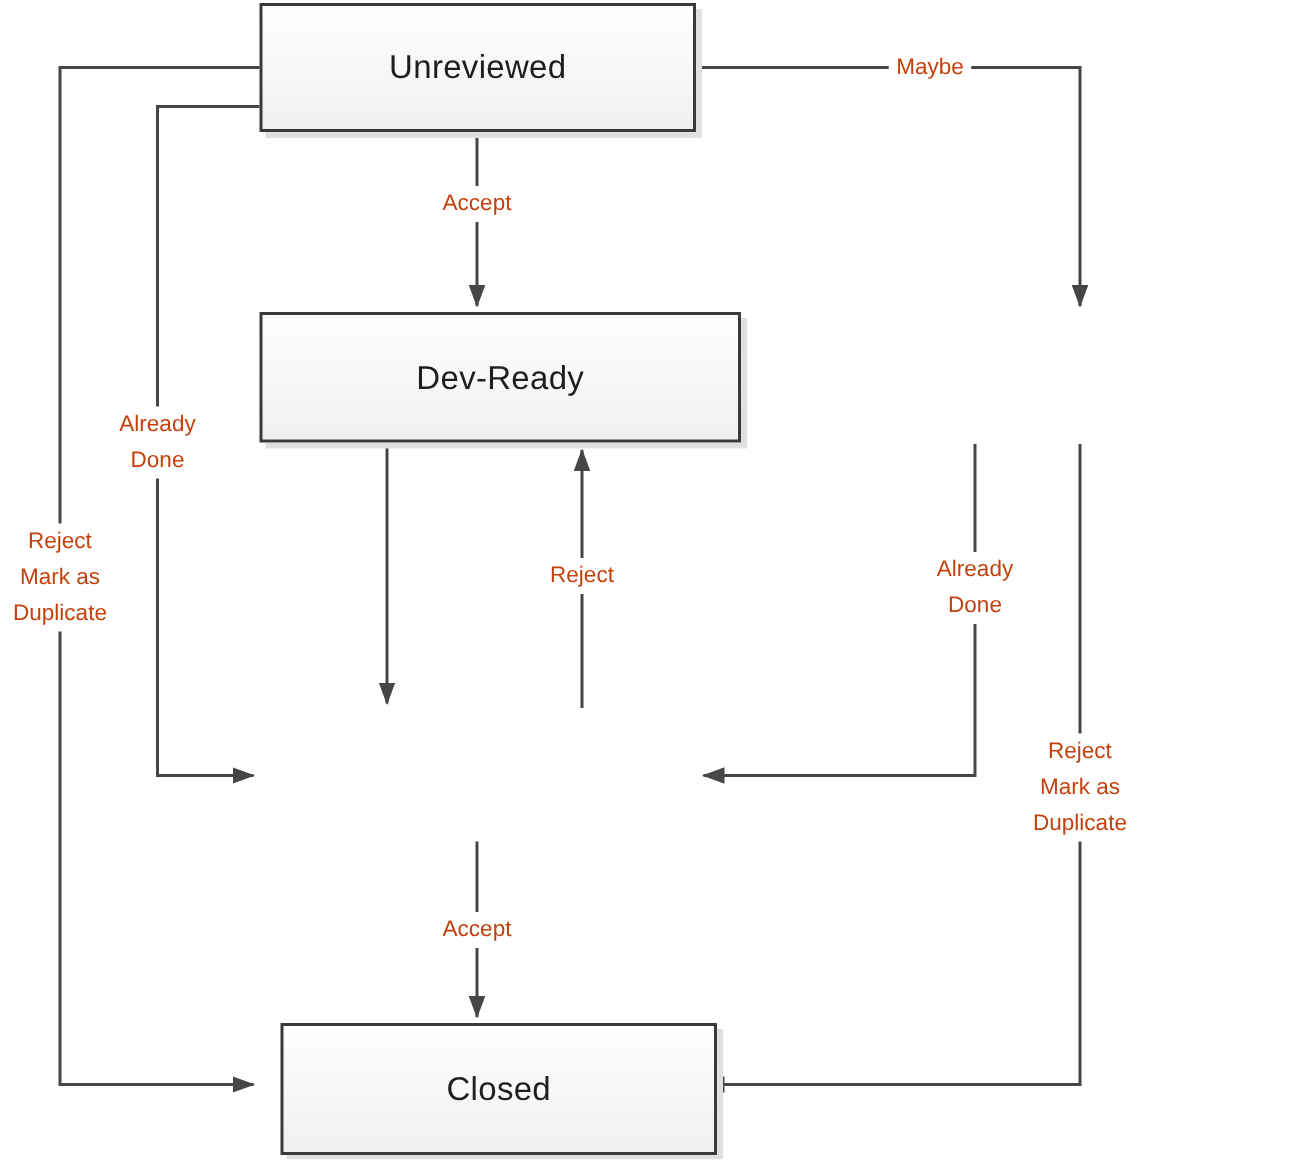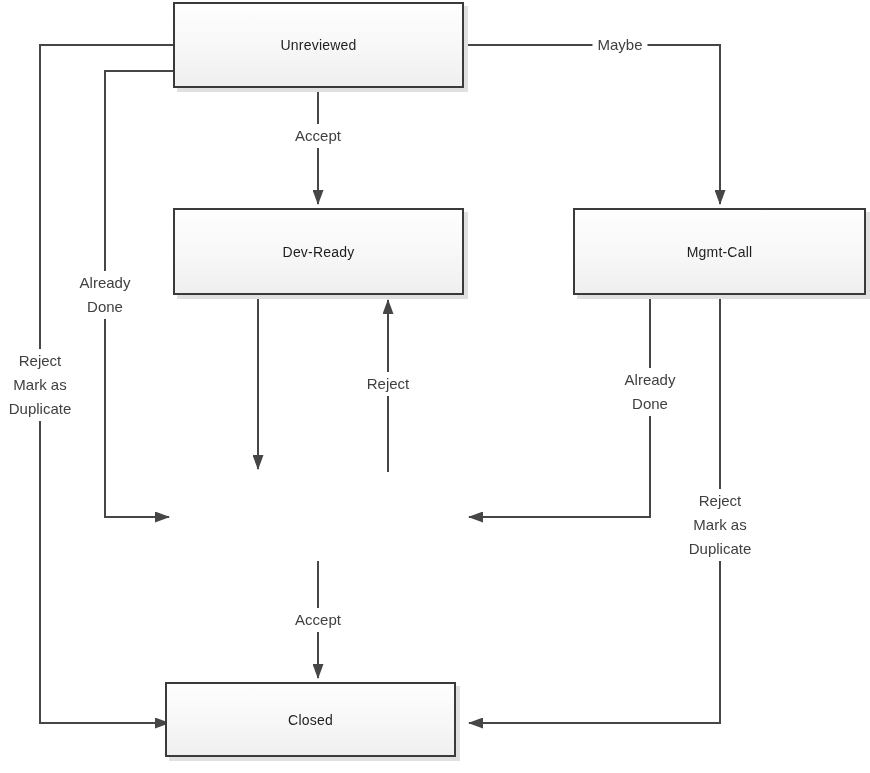--- a/index.html
+++ b/index.html
@@ -26,33 +26,33 @@
     position: absolute;
     box-sizing: border-box;
     border: 2px solid #3a3a3a;
     background: linear-gradient(to bottom, #fefefe 0%, #f7f7f7 55%, #efefef 100%);
     box-shadow: 4px 4px 0 #e0e0e0;
     display: flex;
     align-items: center;
     justify-content: center;
   }
   .node-label {
-    font-size: 14px;
+    font-size: 22px;
     color: #1e1e1e;
     letter-spacing: 0.2px;
   }
   .edge-label {
     position: absolute;
     transform: translate(-50%, -50%);
     background: #ffffff;
     white-space: pre-line;
     text-align: center;
     font-size: 15px;
     line-height: 24px;
-    color: #404040;
+    color: #c2410c;
     padding: 0 5px;
   }
 </style>
 </head>
 <body>
 
 <div class="canvas">
 
   <svg class="edges-svg" width="870" height="773" viewBox="0 0 870 773">
     <defs>
@@ -70,30 +70,27 @@
       <path d="M650,296 L650,517 L469,517" marker-end="url(#arrow)"></path>
       <path d="M720,296 L720,723 L469,723" marker-end="url(#arrow)"></path>
       <path d="M318,561 L318,678" marker-end="url(#arrow)"></path>
     </g>
   </svg>
 
   <div class="node" style="left:173px; top:2px; width:291px; height:86px">
     <span class="node-label">Unreviewed</span>
   </div>
 
-  <div class="node" style="left:173px; top:208px; width:291px; height:87px">
+  <div class="node" style="left:173px; top:208px; width:321px; height:87px">
     <span class="node-label">Dev-Ready</span>
   </div>
 
-  <div class="node" style="left:573px; top:208px; width:293px; height:87px">
-    <span class="node-label">Mgmt-Call</span>
-  </div>
 
 
-  <div class="node" style="left:165px; top:682px; width:291px; height:75px">
+  <div class="node" style="left:187px; top:682px; width:291px; height:88px">
     <span class="node-label">Closed</span>
   </div>
 
   <div class="edge-label" style="left:318px; top:136px">Accept</div>
 
   <div class="edge-label" style="left:620px; top:45px">Maybe</div>
 
   <div class="edge-label" style="left:105px; top:295px">Already
 Done</div>
 

